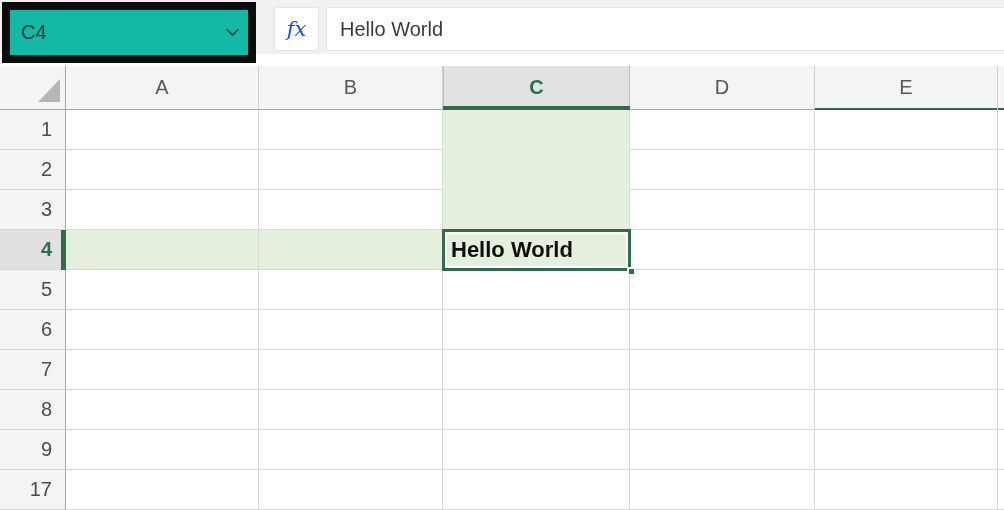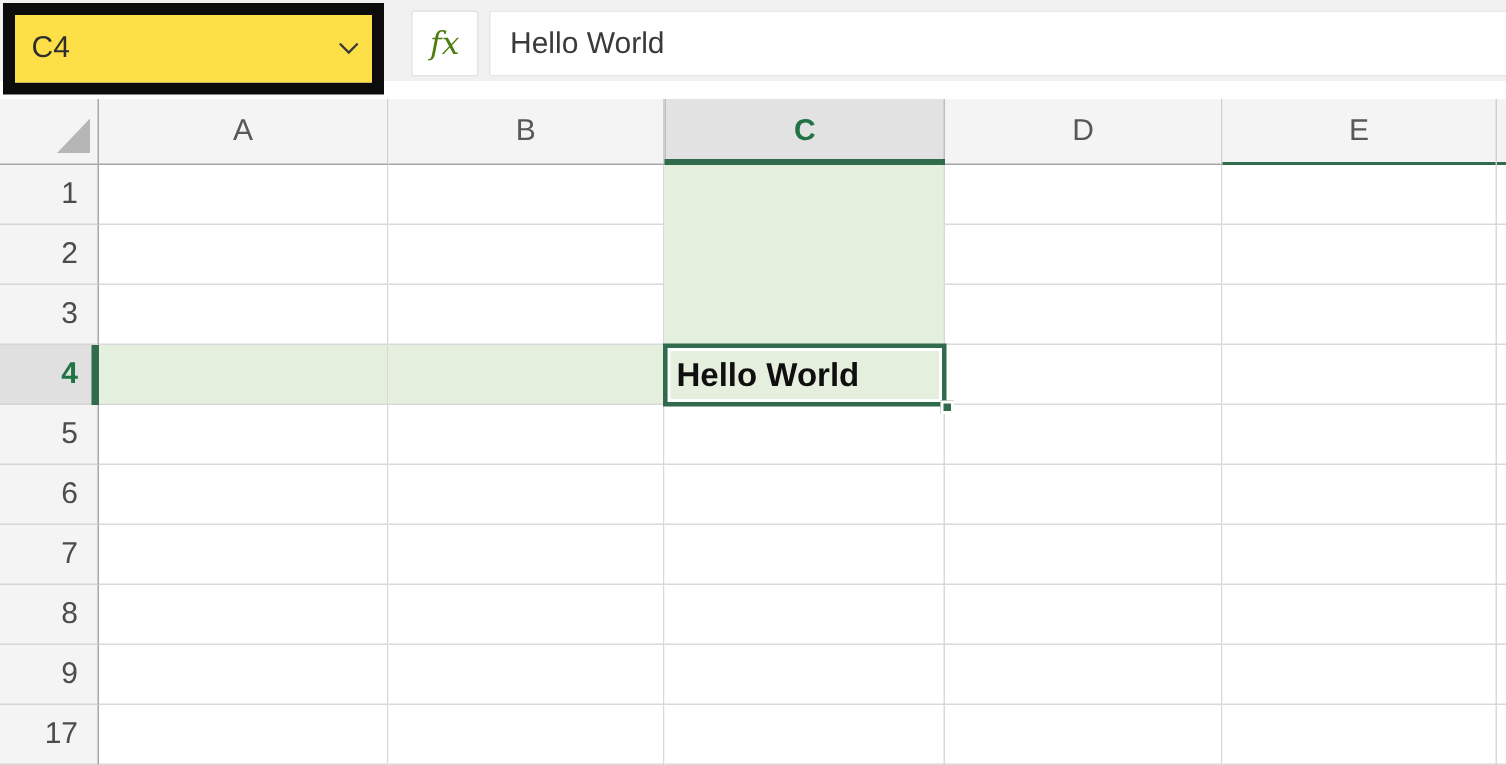--- a/index.html
+++ b/index.html
@@ -20,30 +20,30 @@
   .topbar{position:absolute;left:0;top:0;width:100%;height:54px;background:#f1f1f1;}
   .band{position:absolute;left:0;top:54px;width:100%;height:12px;background:#fff;}
 
   .annotation{
     position:absolute;left:2px;top:2px;width:254px;height:61px;
     border:8px solid #0c0c0c;background:#fff;z-index:10;
     display:flex;align-items:stretch;
   }
   .namebox{
     flex:1;display:flex;align-items:center;justify-content:space-between;
-    padding:0 9px 0 11px;font-size:20px;color:#2e2e2e;background:#fde047;
+    padding:0 9px 0 11px;font-size:20px;color:#2e2e2e;background:#14b8a6;
   }
   .chev{display:flex;align-items:center;}
 
   .fxbox{
     position:absolute;left:274px;top:7px;width:45px;height:44px;
     background:#fff;border:1px solid #e4e4e4;border-radius:2px;
     display:flex;align-items:center;justify-content:center;
   }
-  .fx{font-family:"DejaVu Serif",serif;font-style:italic;font-size:21px;color:#4d7c0f;}
+  .fx{font-family:"DejaVu Serif",serif;font-style:italic;font-size:21px;color:#1d4ed8;}
 
   .formulabar{
     position:absolute;left:326px;top:7px;right:0;height:44px;
     background:#fff;border:1px solid #e6e6e6;border-right:none;border-radius:2px 0 0 2px;
     display:flex;align-items:center;font-size:20px;color:#3a3a3a;padding-left:13px;
   }
 
   
   .headrow{
     position:absolute;left:0;top:66px;width:100%;height:44px;

